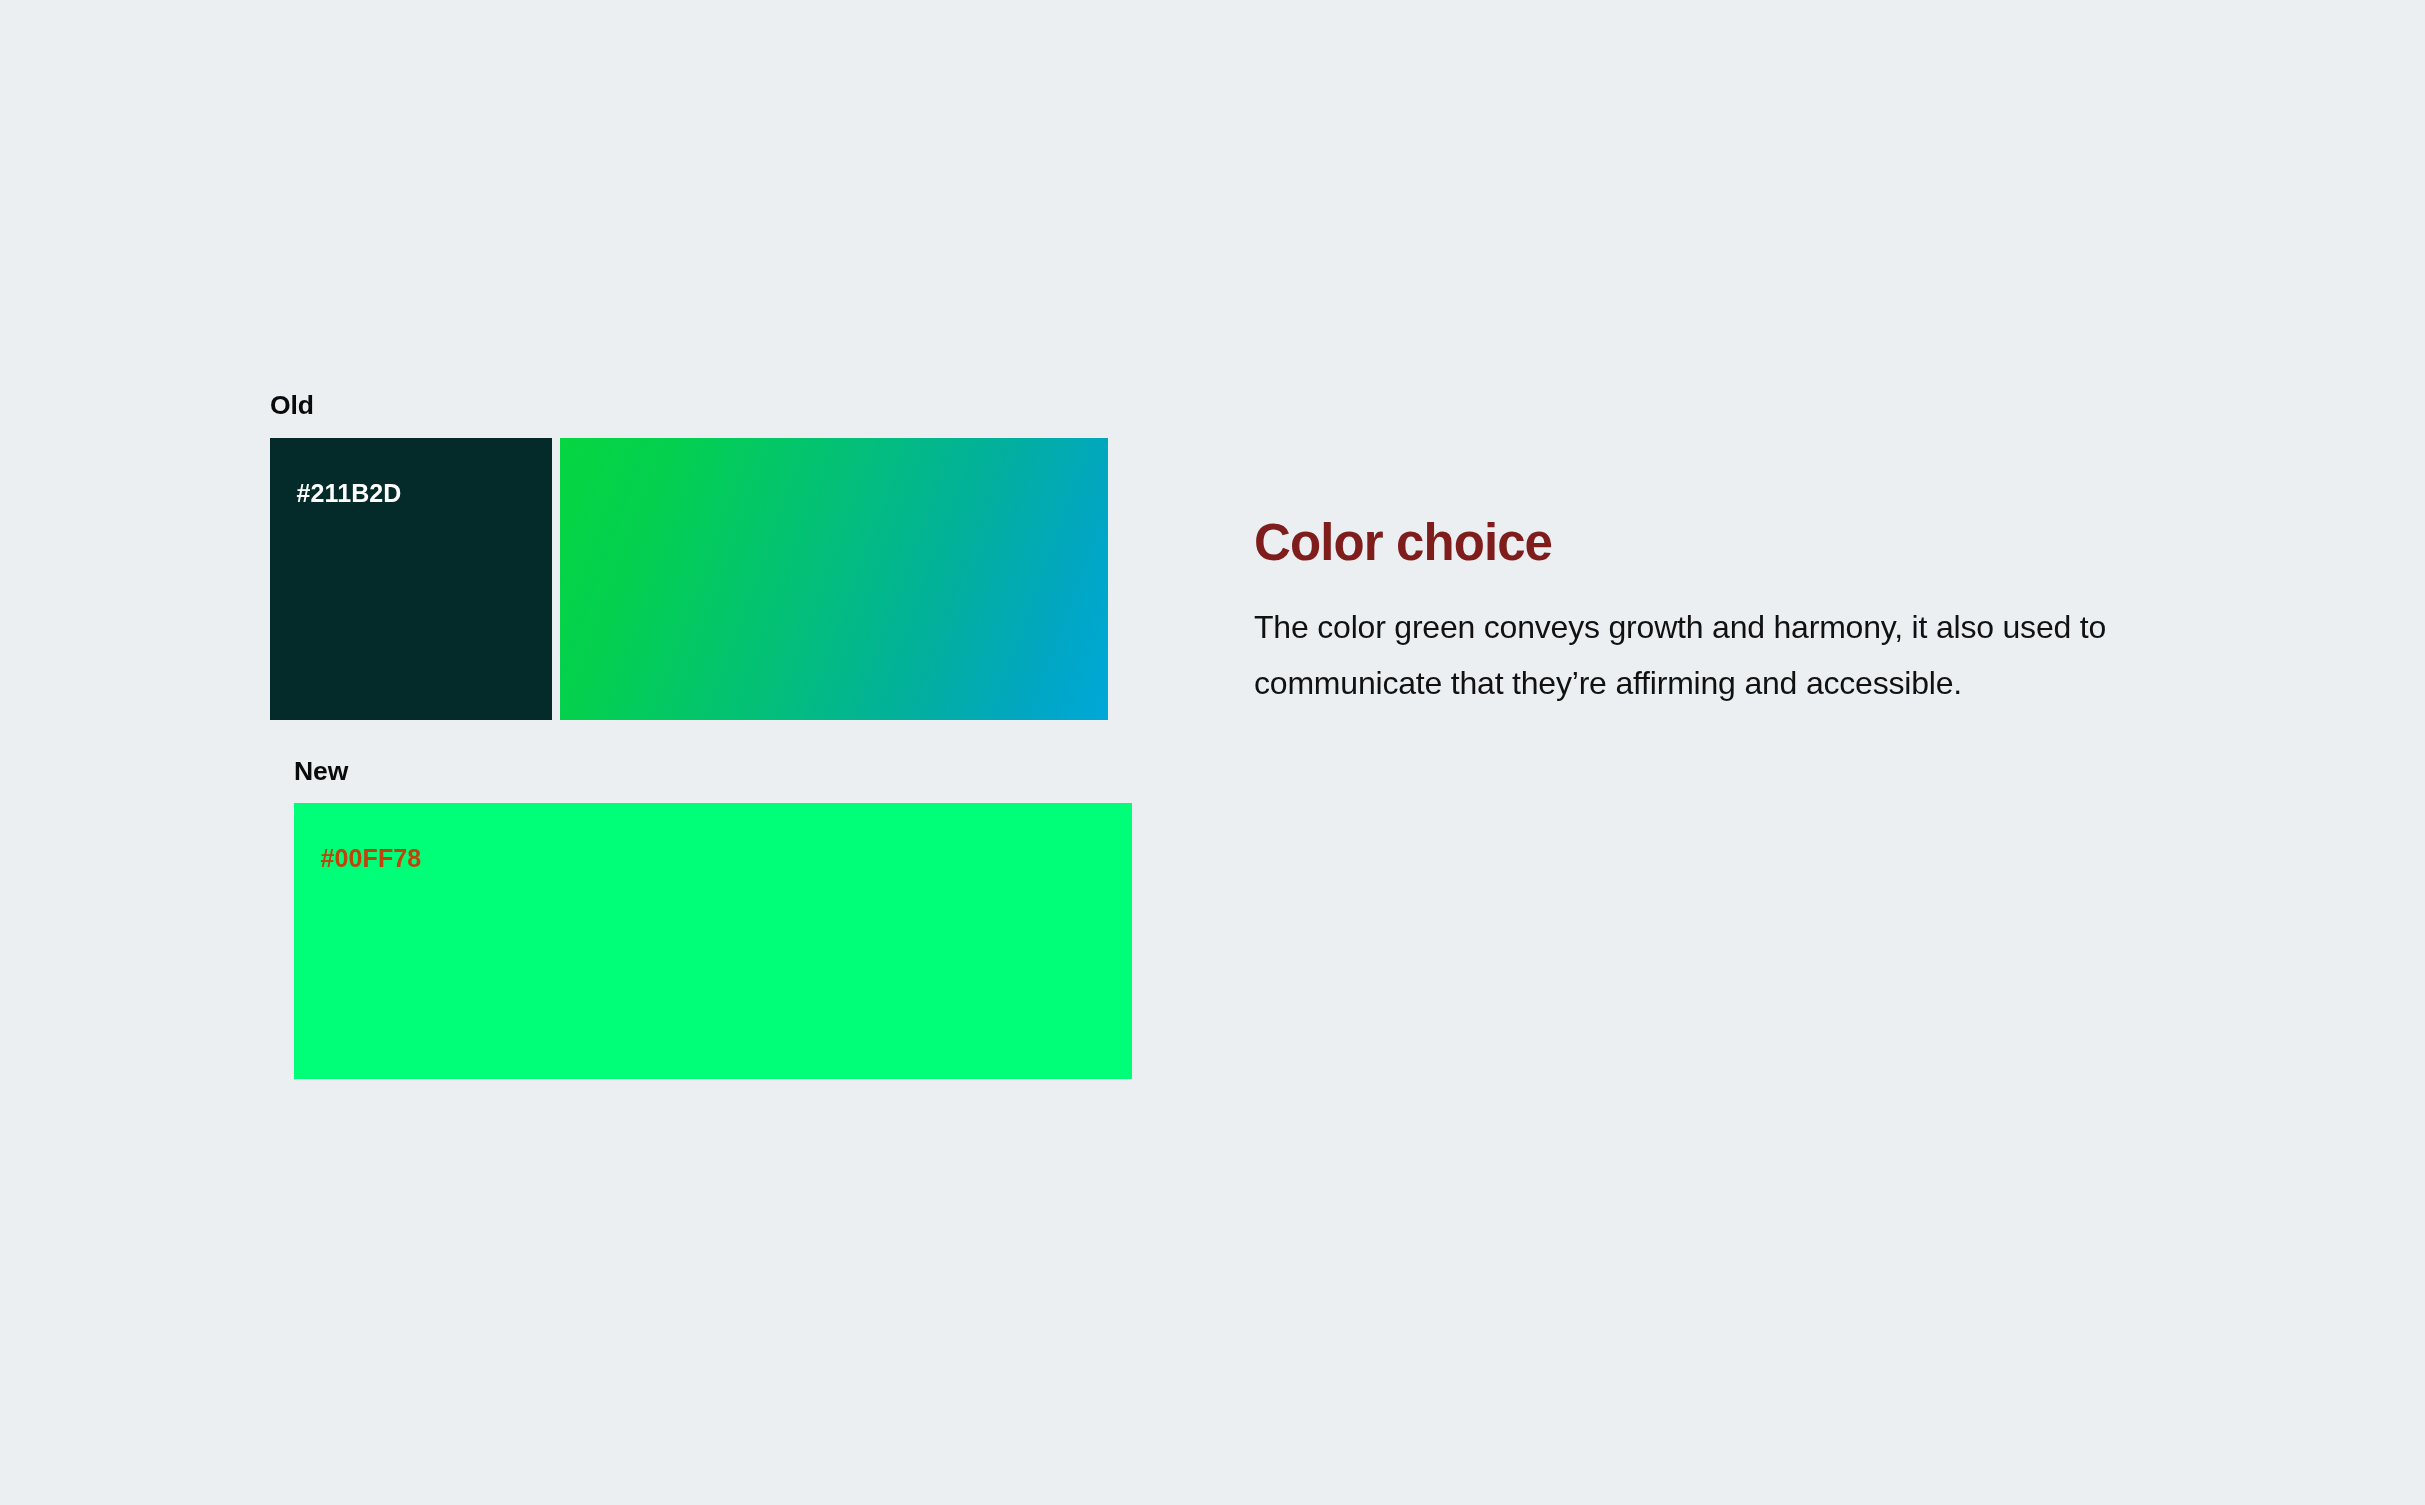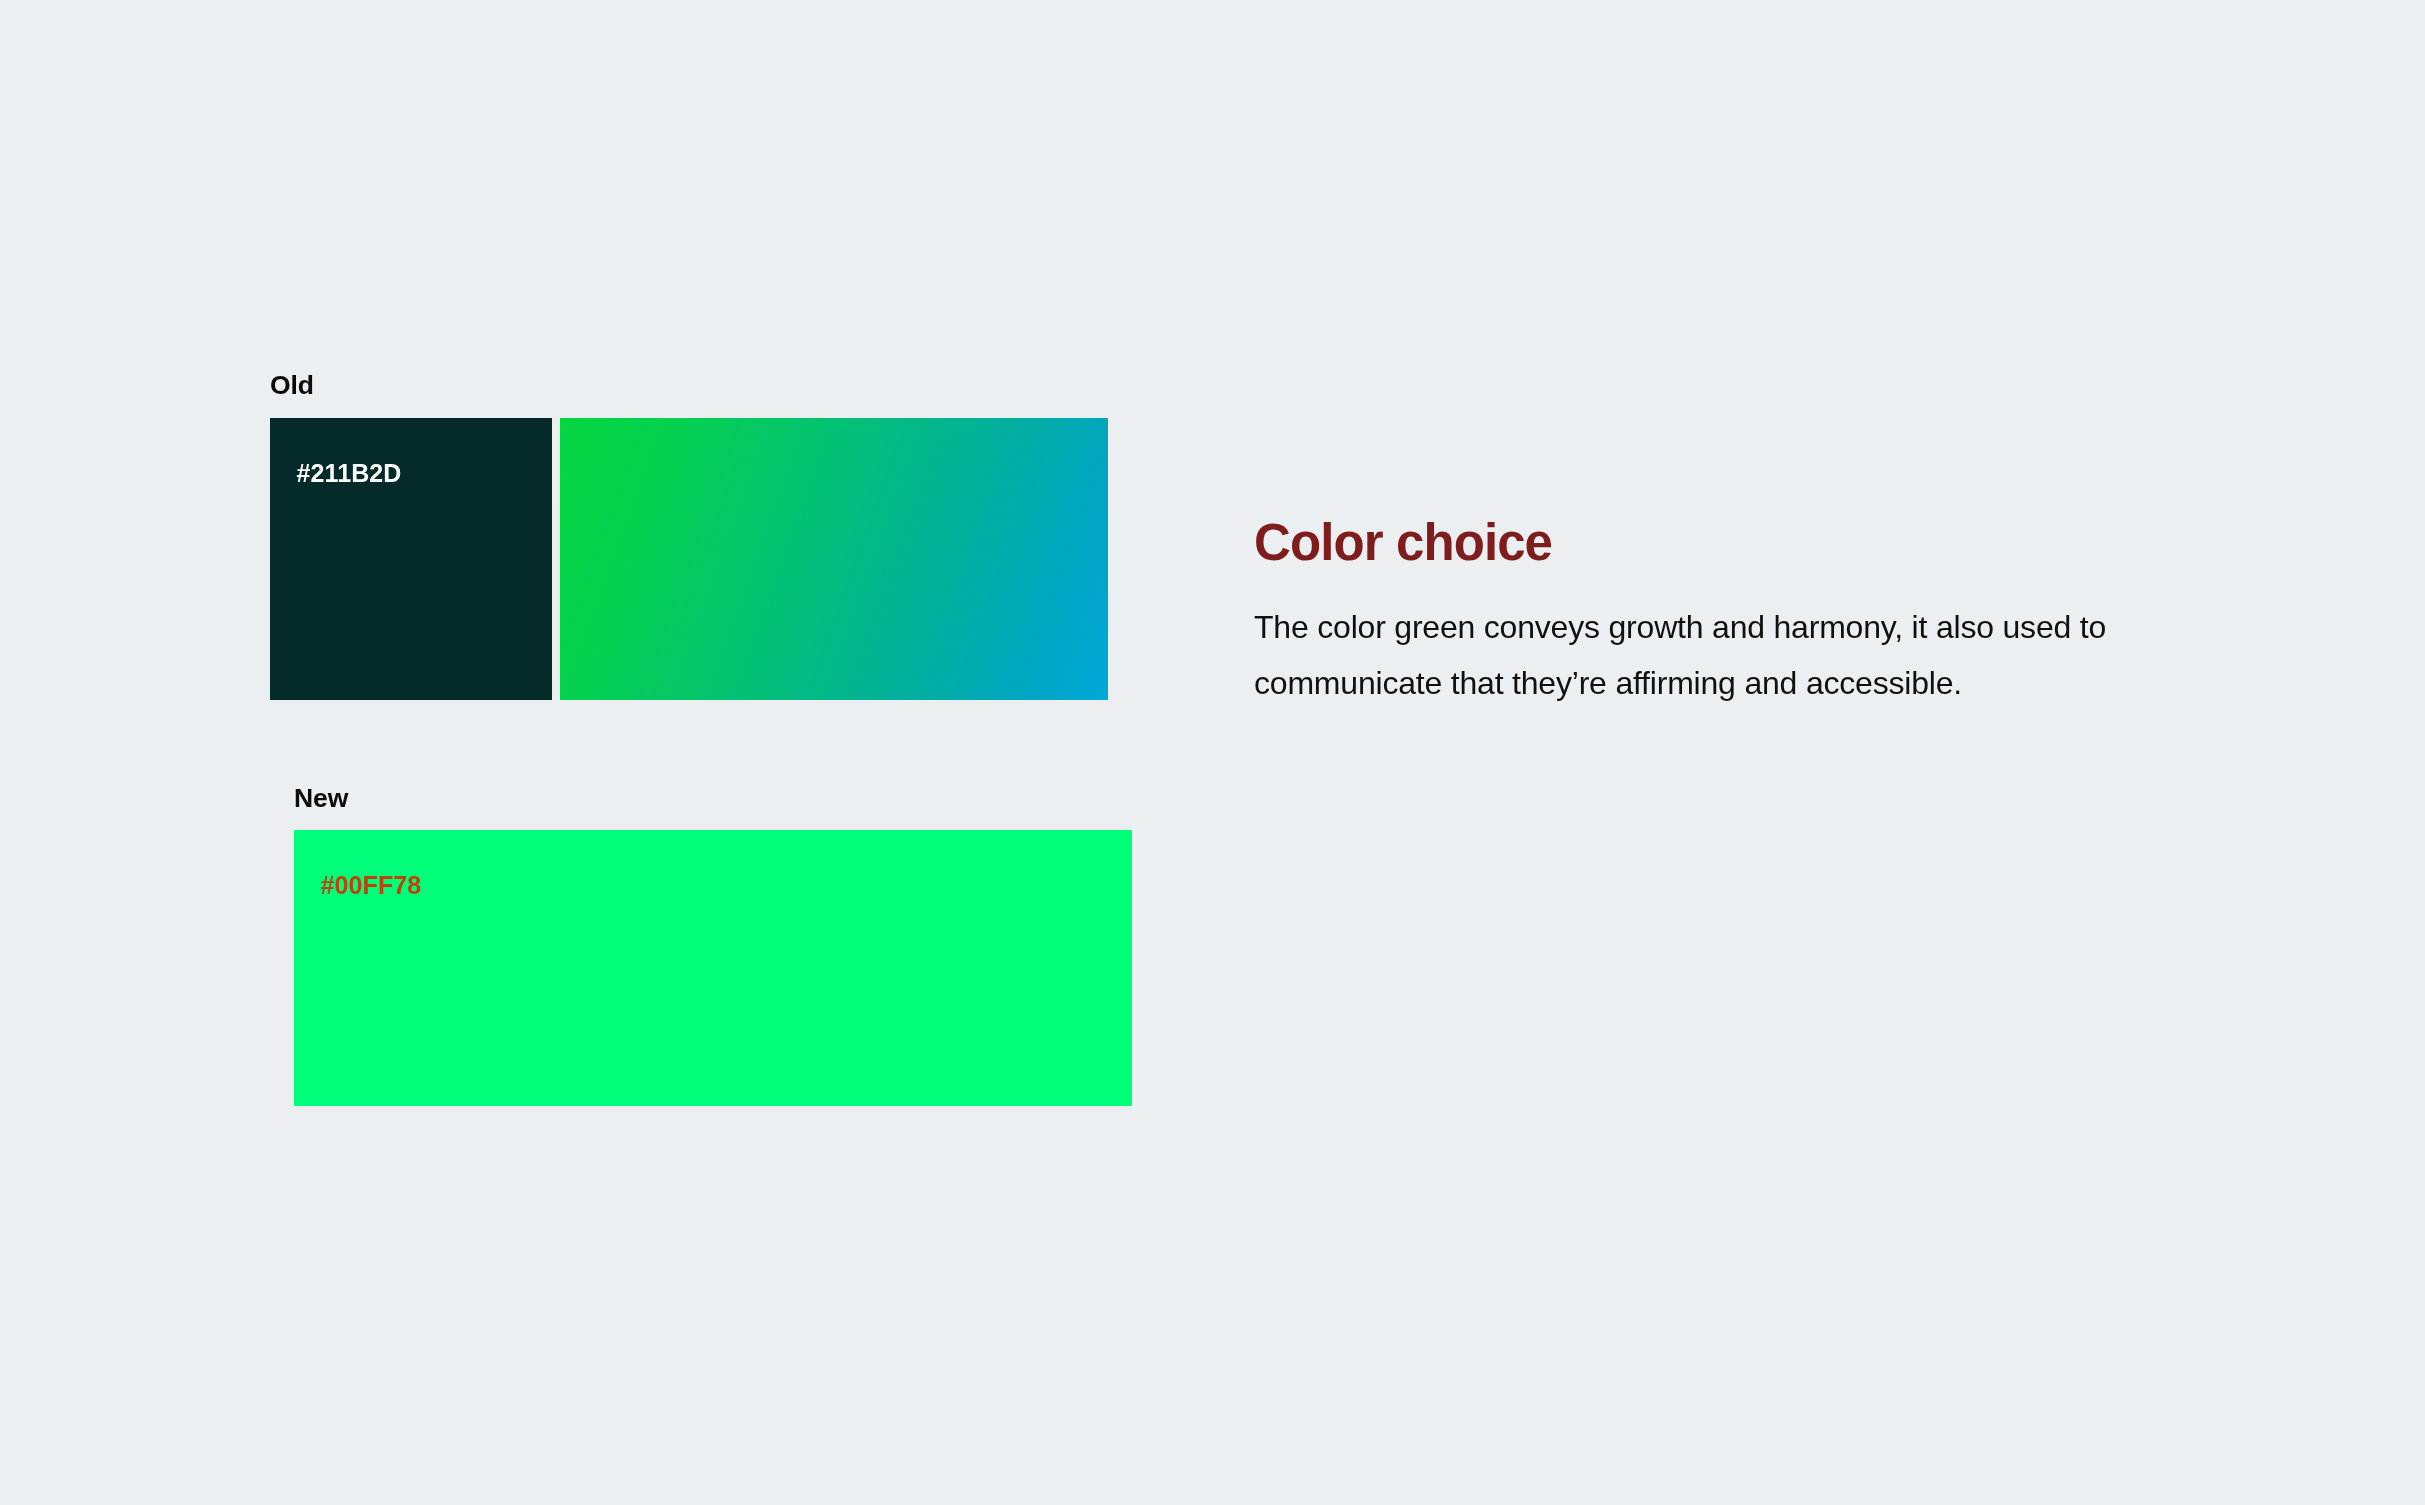--- a/index.html
+++ b/index.html
@@ -13,26 +13,26 @@
     font-family: "Liberation Sans", sans-serif;
     -webkit-font-smoothing: antialiased;
     overflow: hidden;
     position: relative;
   }
 
   
   .swatch-column {
     position: absolute;
     left: 270px;
-    top: 372px;
+    top: 392px;
     width: 838px;
   }
 
   .swatch-group + .swatch-group {
-    margin-top: 85px;
+    margin-top: 38px;
     padding-left: 24px;
   }
 
   .group-label {
     font-size: 26.5px;
     font-weight: bold;
     color: #0a0a0a;
     letter-spacing: -0.1px;
     line-height: 1;
     margin: 0 0 19px 0;

